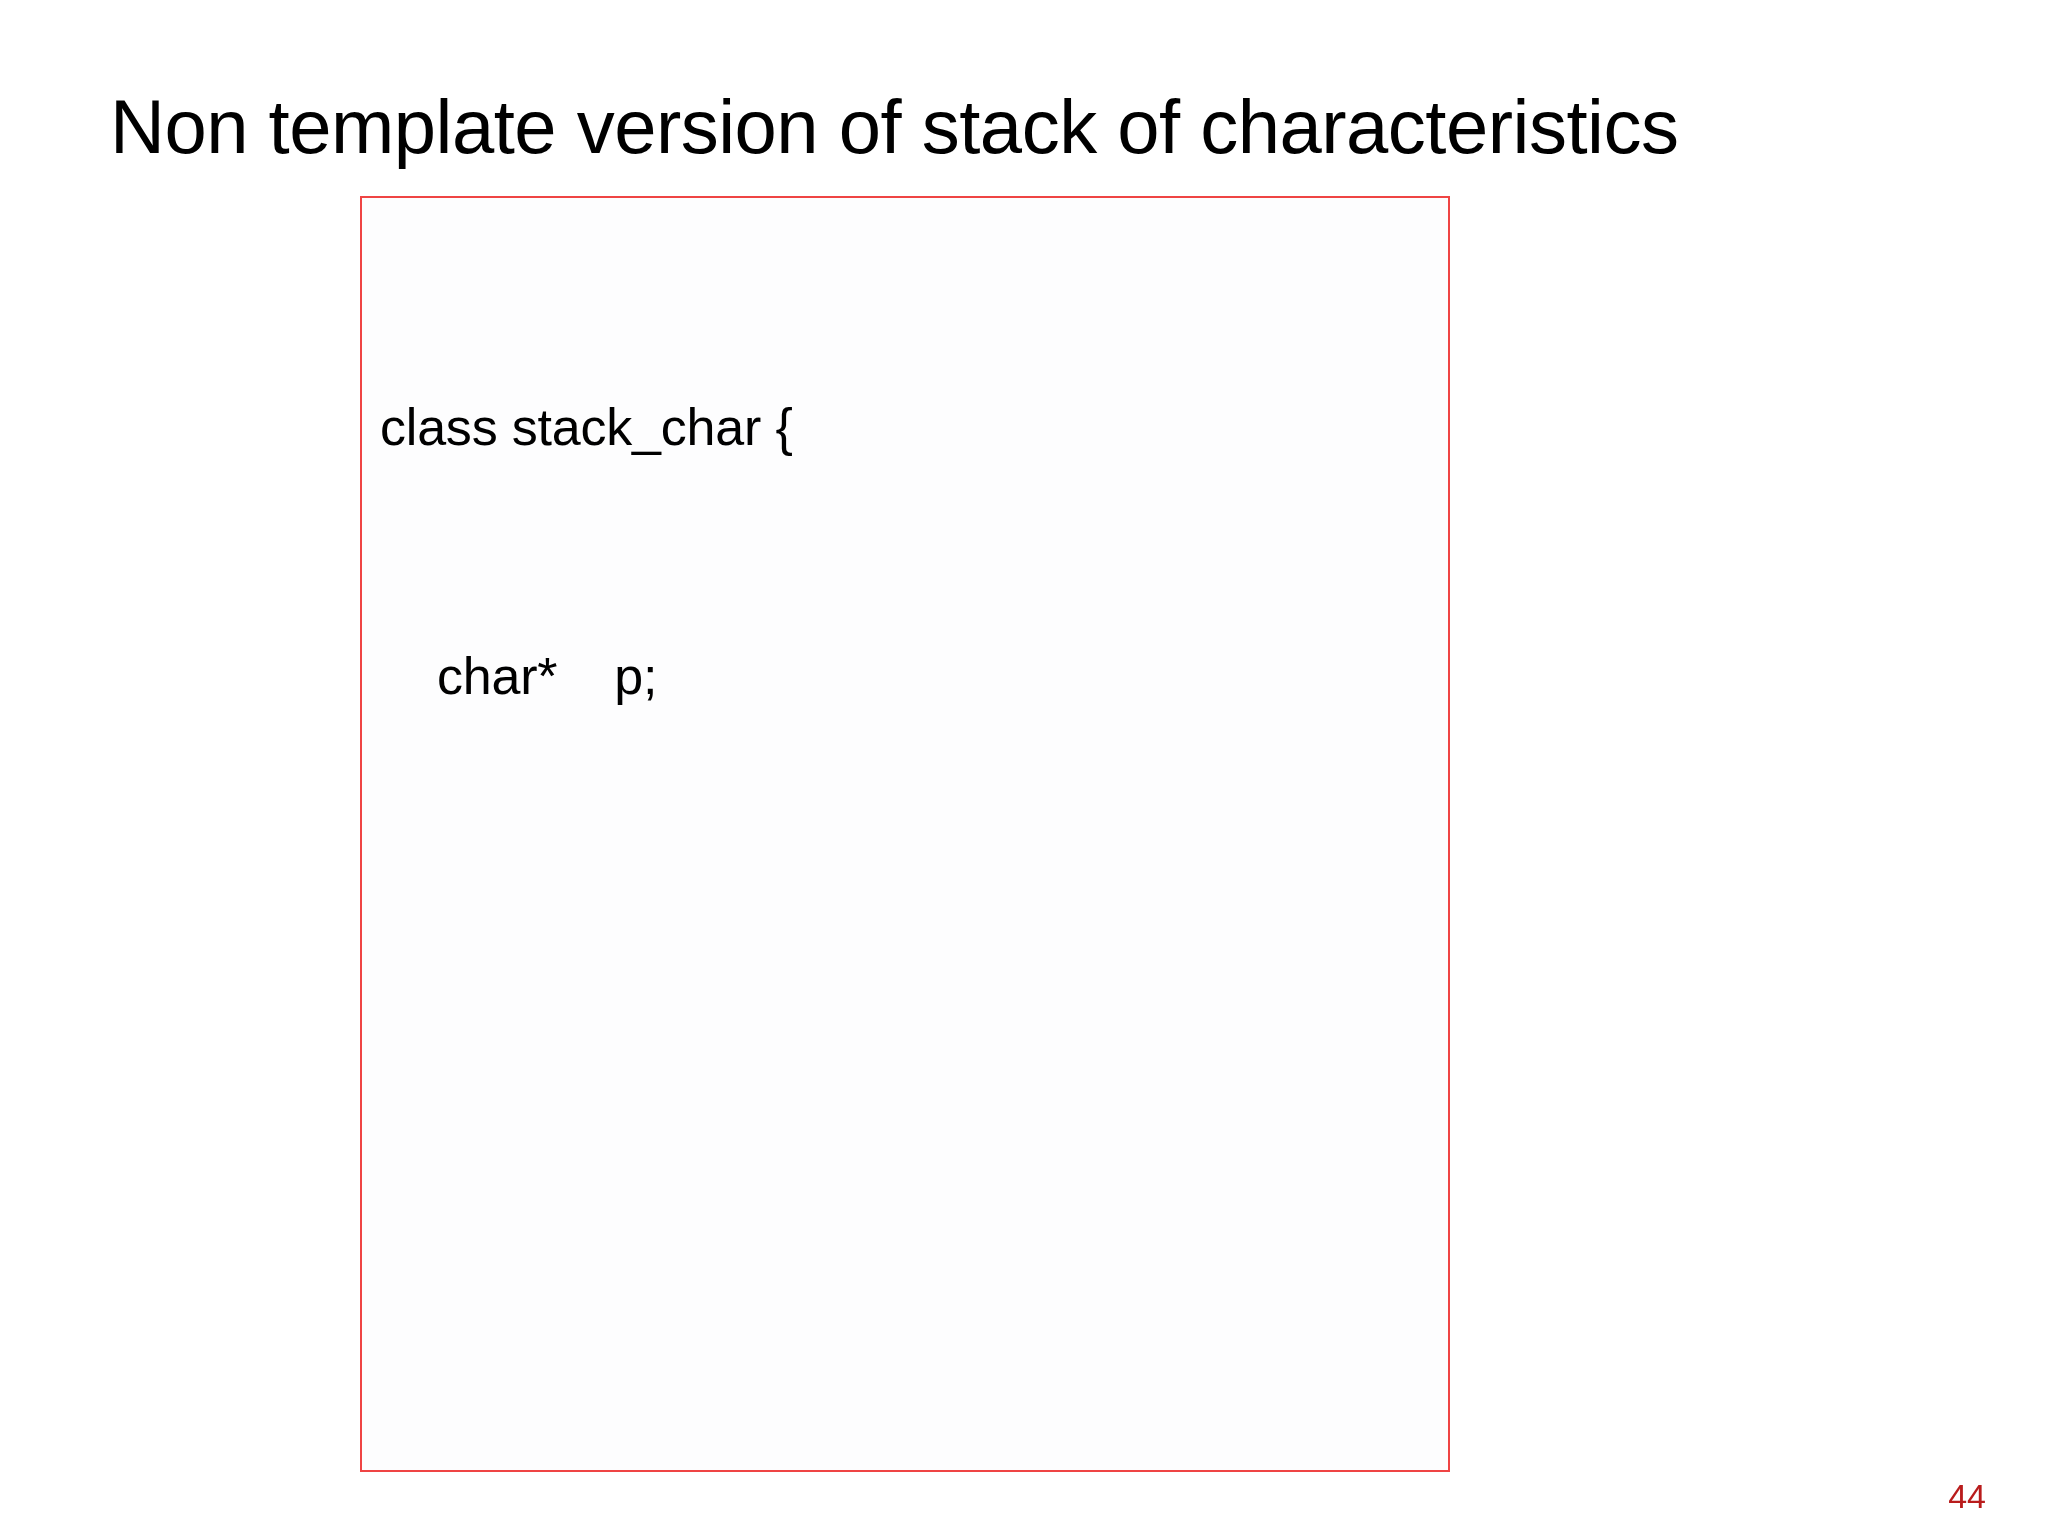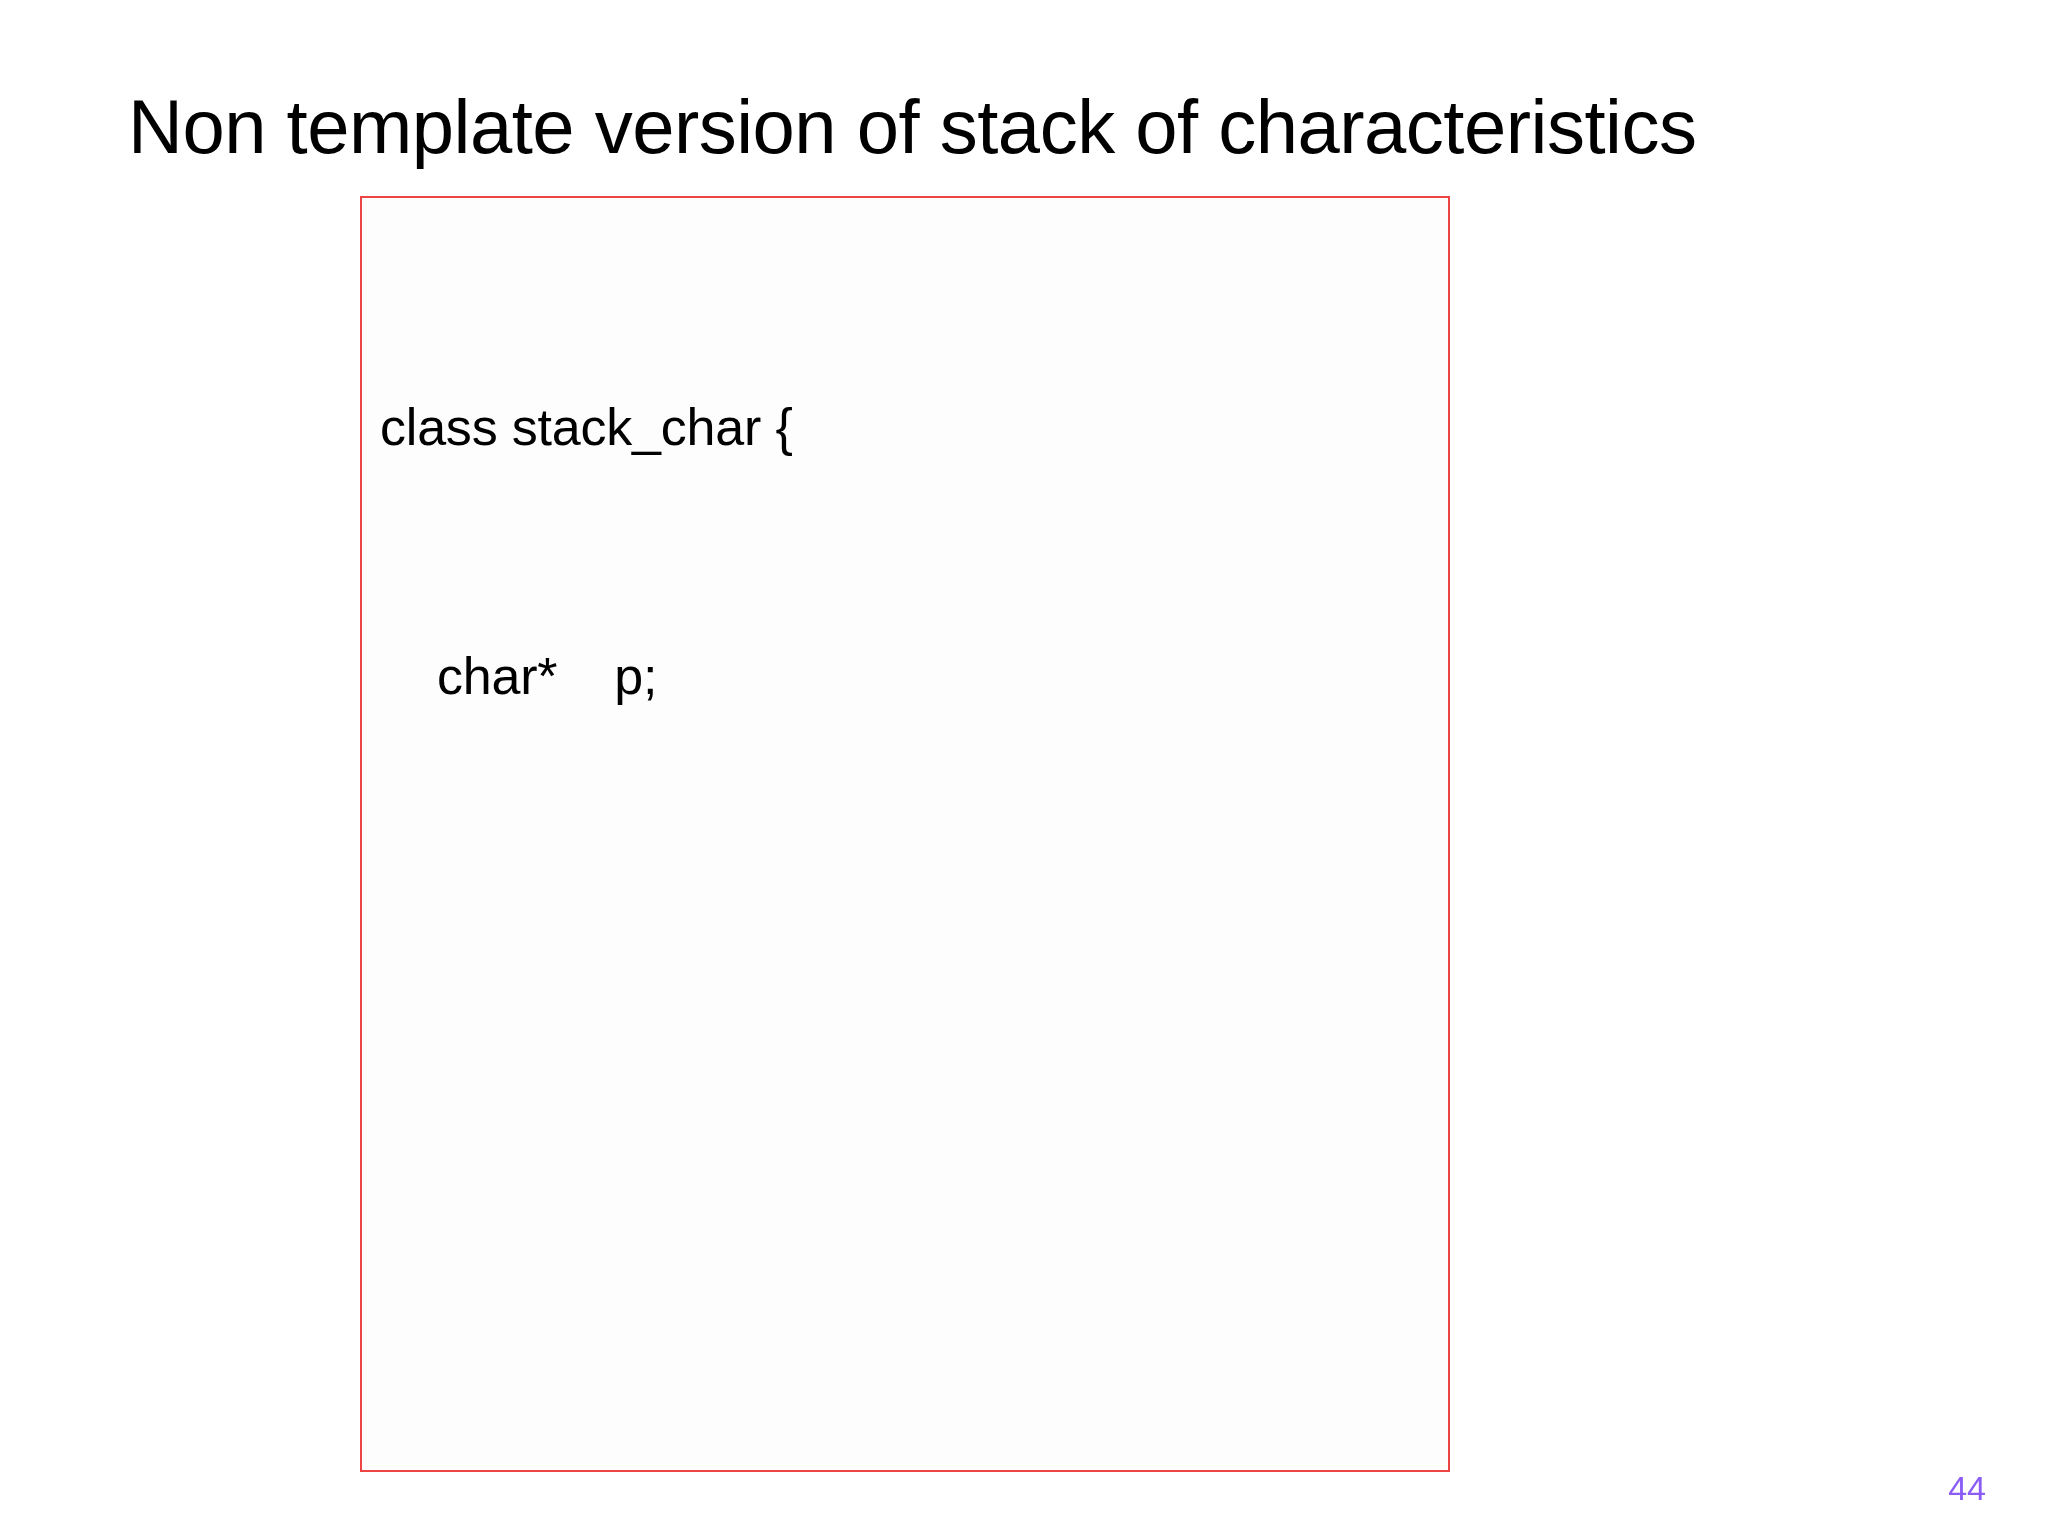--- a/index.html
+++ b/index.html
@@ -17,21 +17,21 @@
 
   .slide {
     position: absolute;
     inset: 0;
     background: #ffffff;
   }
 
   
   .slide-title {
     position: absolute;
-    left: 128px;
+    left: 110px;
     top: 32px;
     width: 1820px;
     font-size: 76px;
     line-height: 1.15;
     color: #000000;
     font-weight: 400;
     letter-spacing: -0.5px;
     white-space: nowrap;
     font-family: "Liberation Sans", sans-serif;
   }
@@ -65,23 +65,23 @@
   }
 
   .code-line.blank {
     height: 83px;
   }
 
   
   .page-number {
     position: absolute;
     right: 62px;
-    bottom: 28px;
+    bottom: 20px;
     font-size: 34px;
-    color: #8b5cf6;
+    color: #b91c1c;
     font-family: "Liberation Sans", sans-serif;
   }
 </style>
 </head>
 <body>
 
 <div class="slide">
 
   <h1 class="slide-title">Non template version of stack of characteristics</h1>
 

